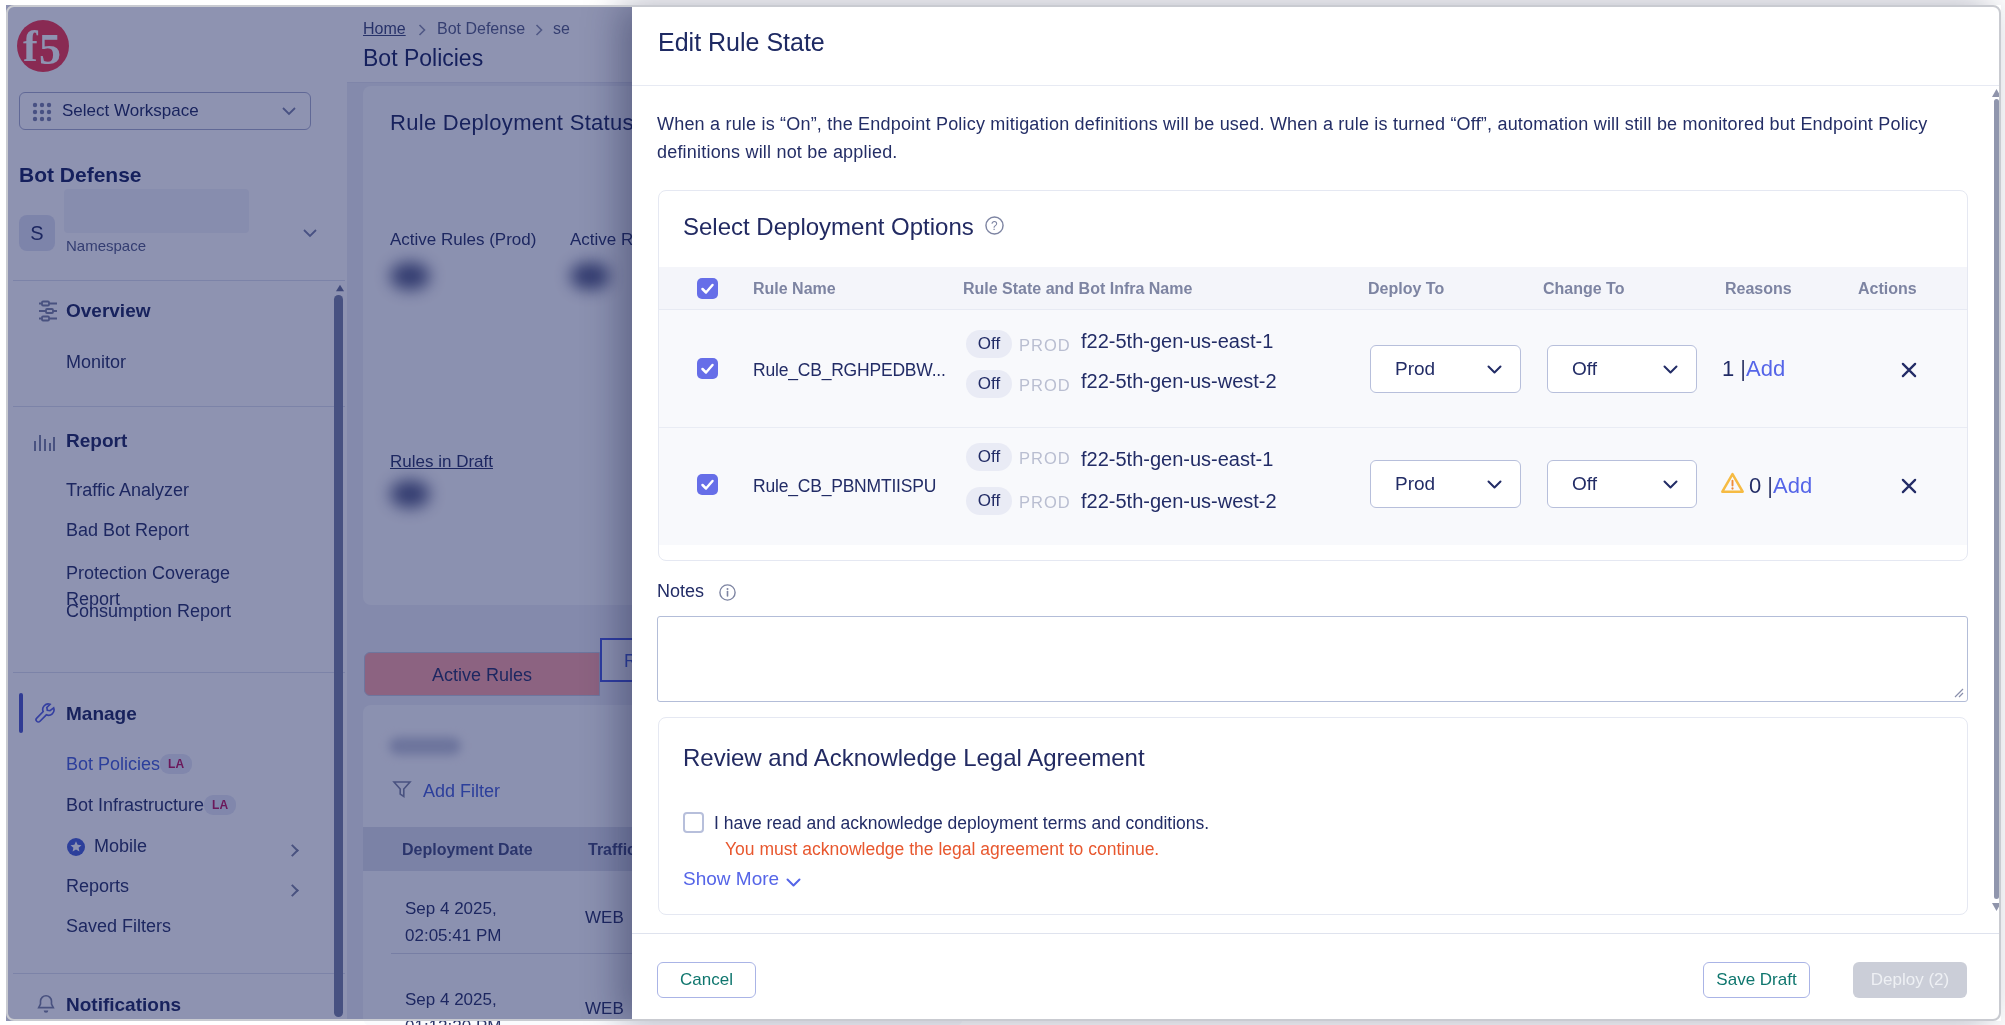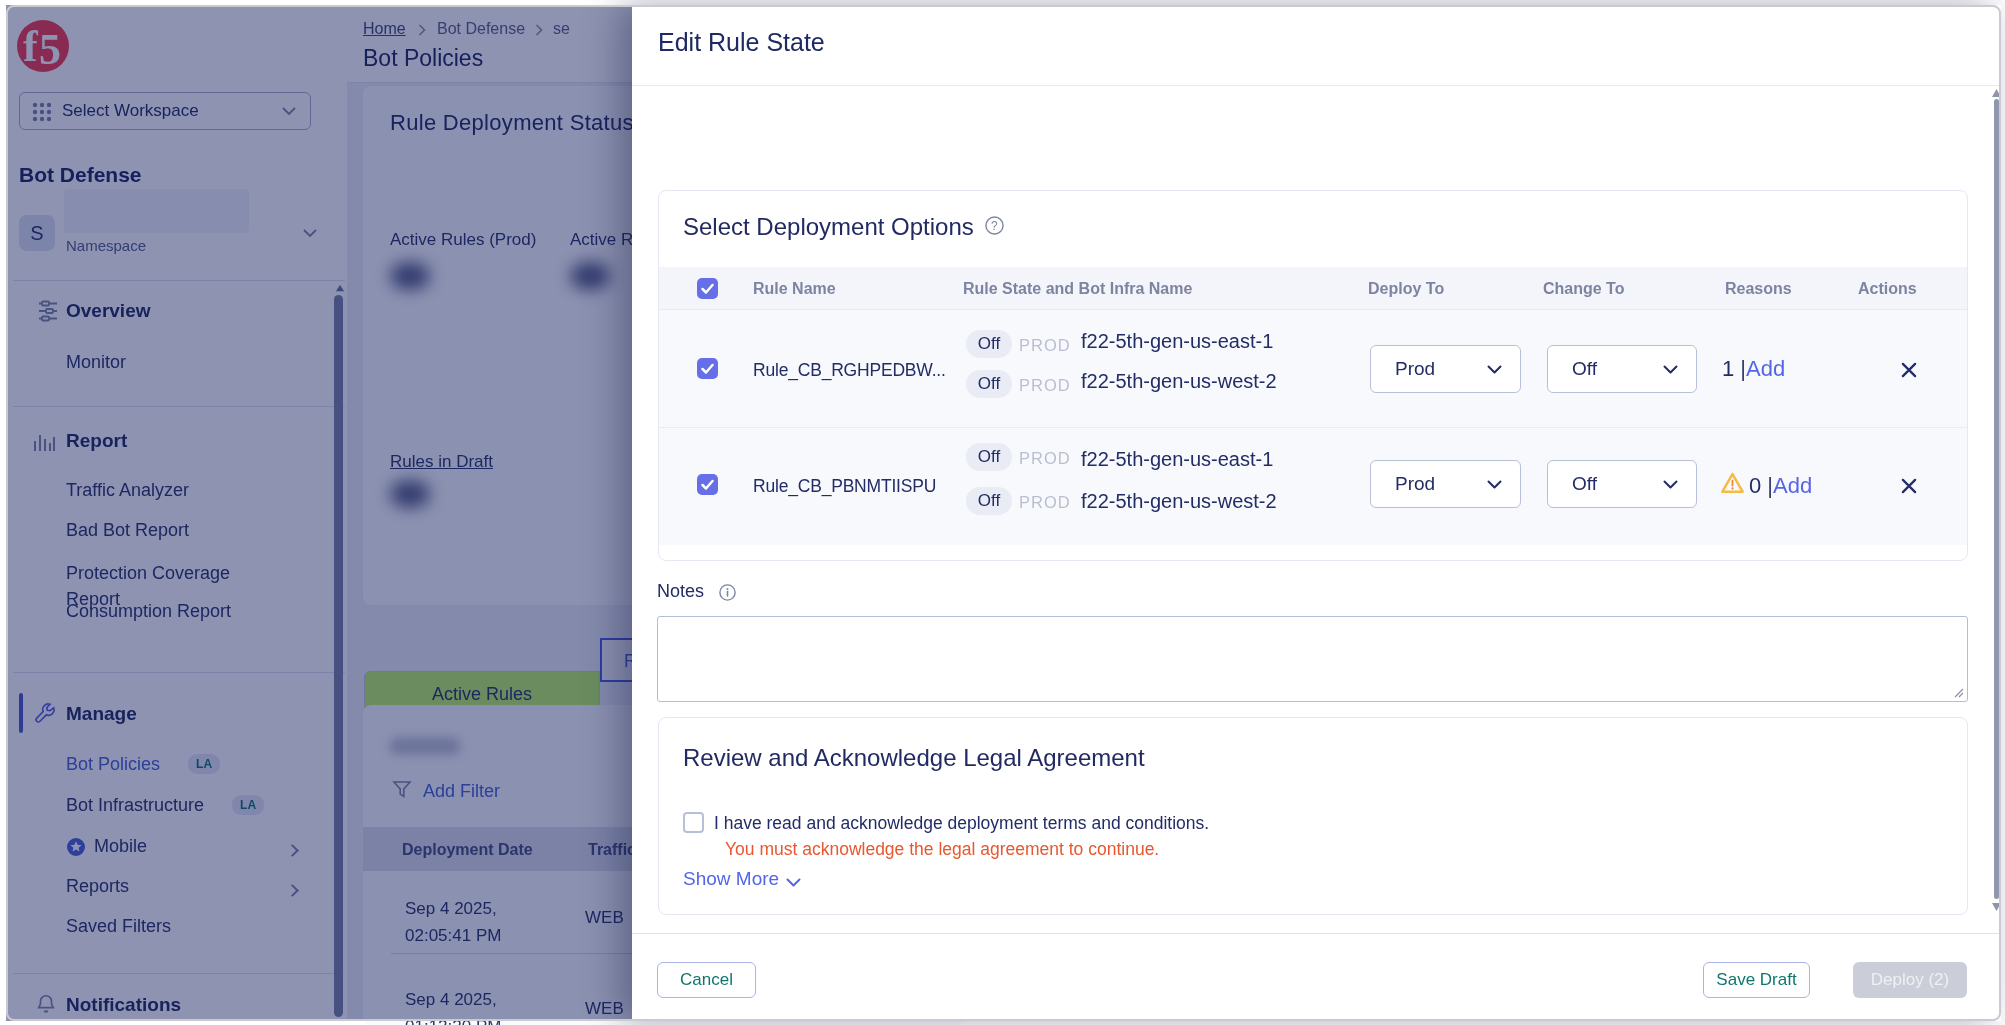--- a/index.html
+++ b/index.html
@@ -5,21 +5,21 @@
 * { margin:0; padding:0; box-sizing:border-box; }
 html,body { width:2005px; height:1025px; background:#fff; font-family:"Liberation Sans", sans-serif; }
 #stage { position:relative; width:2005px; height:1025px; overflow:hidden; background:#fff; }
 #frame { position:absolute; left:6px; top:5px; width:1995px; height:1016px; border:2px solid #c9cbd1; border-radius:8px; pointer-events:none; z-index:50; }
 .abs { position:absolute; }
 
 #sidebar { position:absolute; left:6px; top:5px; width:341px; height:1016px; background:#ffffff; }
 .nav-sep { position:absolute; left:7px; width:332px; height:1px; background:#dde1ee; }
 .navhead { position:absolute; font-size:19px; font-weight:bold; color:#202b60; }
 .navitem { position:absolute; font-size:18px; color:#2a3468; }
-.la-badge { display:inline-block; font-size:12px; font-weight:bold; color:#0f766e; background:#e6e9f6; border-radius:9px; padding:3px 8px; margin-left:28px; vertical-align:2px; }
+.la-badge { display:inline-block; font-size:12px; font-weight:bold; color:#be185d; background:#e6e9f6; border-radius:9px; padding:3px 8px; margin-left:0; vertical-align:2px; }
 .chev-r { display:inline-block; width:9px; height:9px; border-right:2px solid #7d84a2; border-top:2px solid #7d84a2; transform:rotate(45deg); }
 
 #main { position:absolute; left:347px; top:5px; right:4px; height:1016px; background:#eceef5; }
 #topbar { position:absolute; left:0; top:0; right:0; height:78px; background:#ffffff; }
 .card { position:absolute; background:#fafbfd; border-radius:8px; }
 .blur-blob { position:absolute; width:40px; height:28px; background:#2b3467; border-radius:50%; filter:blur(8px); opacity:0.8; }
 
 #dim { position:absolute; left:6px; top:5px; width:1995px; height:1016px; background:rgba(15,25,90,0.47); z-index:10; }
 
 #drawer { position:absolute; left:632px; top:5px; width:1369px; height:1016px; background:#ffffff; box-shadow:-12px 0 34px rgba(15,20,60,0.35); z-index:20; }
@@ -156,21 +156,21 @@
     <div class="card" style="left:16px; top:81px; width:600px; height:519px;">
       <div class="abs" style="left:27px; top:24px; font-size:22px; letter-spacing:0.3px; color:#202b60;">Rule Deployment Status</div>
       <div class="abs" style="left:27px; top:144px; font-size:17px; color:#2a3468;">Active Rules (Prod)</div>
       <div class="abs" style="left:207px; top:144px; font-size:17px; color:#2a3468;">Active Ru</div>
       <div class="blur-blob" style="left:27px; top:176px;"></div>
       <div class="blur-blob" style="left:207px; top:176px;"></div>
       <div class="abs" style="left:27px; top:366px; font-size:17px; color:#2a3468; text-decoration:underline;">Rules in Draft</div>
       <div class="blur-blob" style="left:27px; top:394px;"></div>
     </div>
 
-    <div class="abs" style="left:17px; top:666px; width:236px; height:44px; background:#bef264; border:1px solid #c3c8dc; border-radius:6px 0 0 6px; text-align:center; line-height:44px; font-size:18px; color:#2a3468;">Active Rules</div>
+    <div class="abs" style="left:17px; top:647px; width:236px; height:44px; background:#fca5a5; border:1px solid #c3c8dc; border-radius:6px 0 0 6px; text-align:center; line-height:44px; font-size:18px; color:#2a3468;">Active Rules</div>
     <div class="abs" style="left:253px; top:633px; width:120px; height:44px; background:#fbfcfe; border:2px solid #4b5ce0; border-radius:0 6px 6px 0; line-height:42px; font-size:18px; color:#4760d6; padding-left:22px;">R</div>
 
     <div class="card" style="left:16px; top:700px; width:600px; height:321px;">
       <div class="abs" style="left:26px; top:32px; width:72px; height:18px; background:#c0c5d8; border-radius:9px; filter:blur(5px);"></div>
       <svg class="abs" style="left:29px; top:75px;" width="20" height="20" viewBox="0 0 20 20">
           <path d="M2 2 h16 l-6.2 7 v7.5 l-3.6 -2.4 v-5.1 z" fill="none" stroke="#7d84a2" stroke-width="1.6"></path>
         </svg>
       <div class="abs" style="left:60px; top:76px; font-size:18px; color:#4760d6;">Add Filter</div>
       <div class="abs" style="left:0px; top:122px; width:600px; height:44px; background:#dcdfeb;">
         <div class="abs" style="left:39px; top:14px; font-size:16px; font-weight:bold; color:#434d7c;">Deployment Date</div>
@@ -185,20 +185,21 @@
   </div>
 
   <div id="dim"></div>
 
   <div id="drawer">
     <div id="dcanvas">
 
       <div class="abs" style="left:658px; top:28px; font-size:25px; color:#1e2a63;">Edit Rule State</div>
       <div class="abs" style="left:632px; top:85px; width:1369px; height:1px; background:#e7eaf3;"></div>
 
+      <div class="abs" style="left:657px; top:110px; width:1320px; font-size:18px; letter-spacing:0.2px; color:#242e66; line-height:28px;">When a rule is “On”, the Endpoint Policy mitigation definitions will be used. When a rule is turned “Off”, automation will still be monitored but Endpoint Policy<br>definitions will not be applied.</div>
 
       <div class="ocard" style="left:658px; top:190px; width:1310px; height:371px;"></div>
       <div class="abs" style="left:683px; top:213px; font-size:24px; color:#222a62;">Select Deployment Options</div>
       <svg class="abs" style="left:985px; top:216px;" width="19" height="19" viewBox="0 0 20 20">
         <circle cx="10" cy="10" r="9" fill="none" stroke="#7d84a2" stroke-width="1.5"></circle>
         <text x="6.2" y="14.5" font-size="12.5" fill="#7d84a2">?</text>
       </svg>
 
       <div class="abs" style="left:659px; top:267px; width:1308px; height:43px; background:#f4f5fa; border-bottom:1px solid #e7eaf3;"></div>
       <div class="cb on" style="left:697px; top:278px;">

